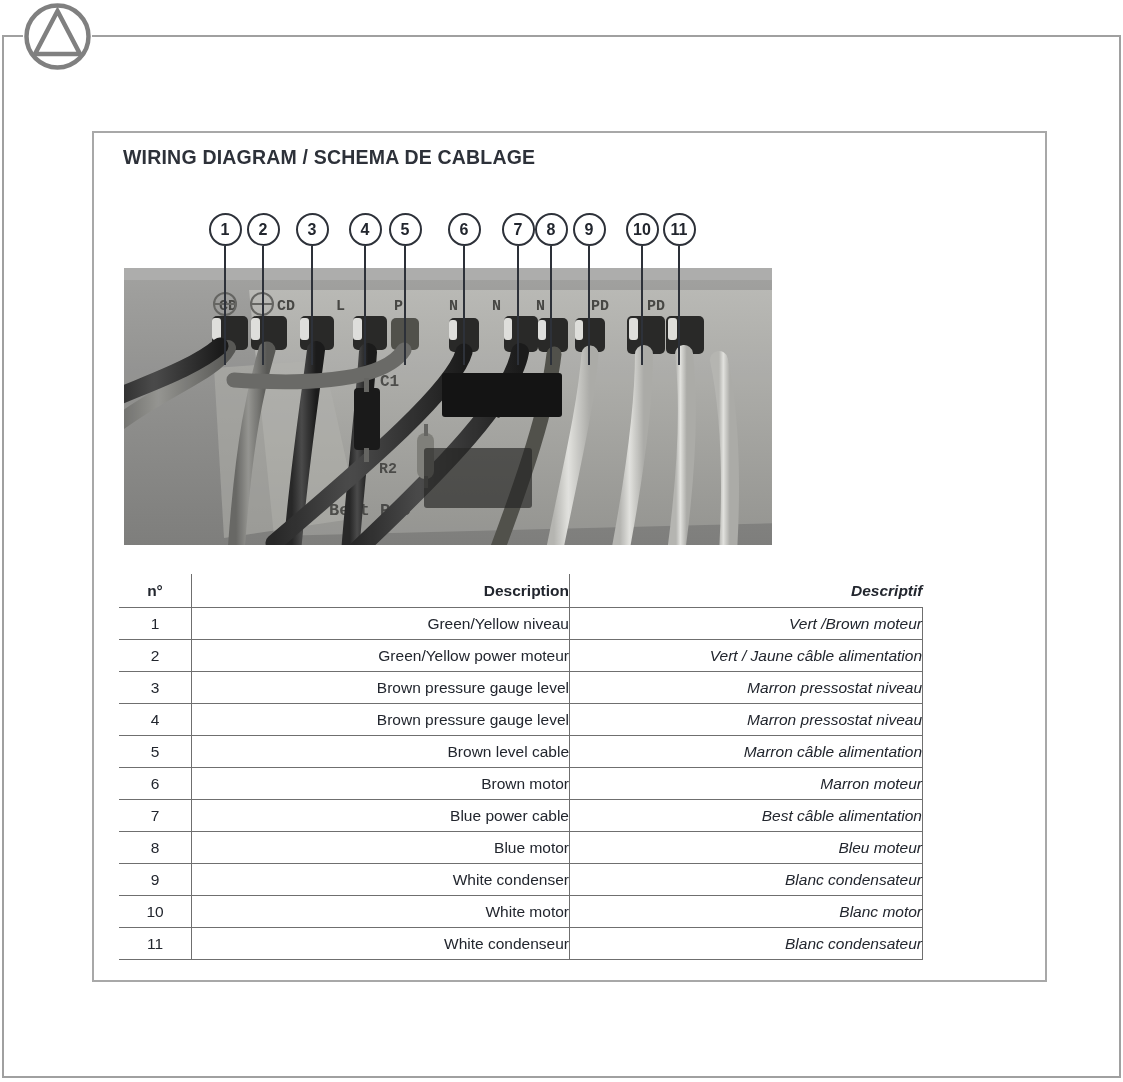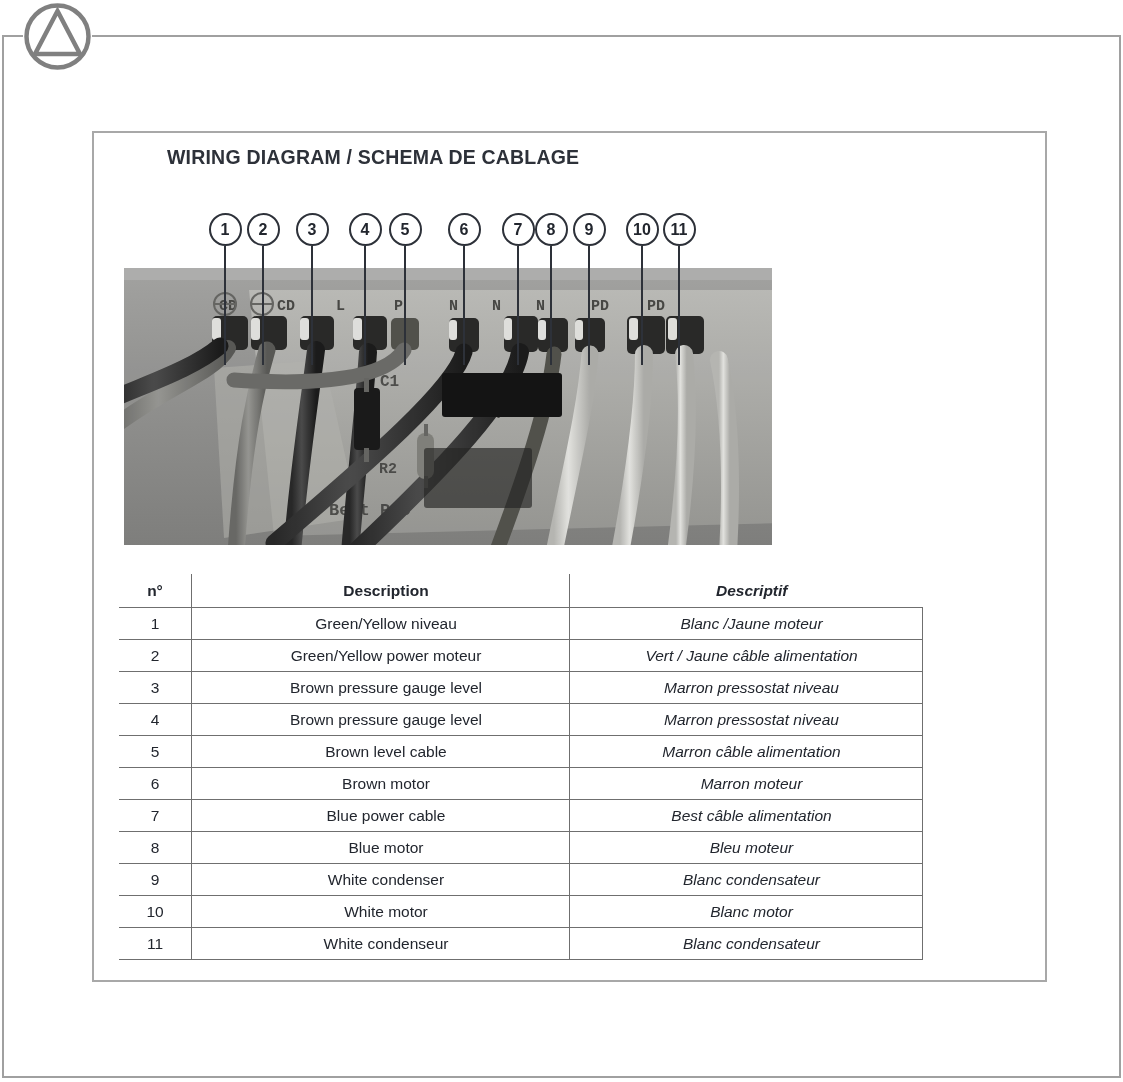--- a/index.html
+++ b/index.html
@@ -51,21 +51,20 @@
 
   .panel-title {
     position: absolute;
     left: 29px;
     top: 13px;
     font-size: 19.5px;
     font-weight: bold;
     letter-spacing: 0.2px;
     color: #2d3139;
     white-space: nowrap;
-    margin-left: 44px;
   }
 
   
   .callout-layer {
     position: absolute;
     left: 0;
     top: 0;
     width: 955px;
     height: 430px;
     pointer-events: none;
@@ -118,21 +117,21 @@
     width: 804px;
     border-collapse: collapse;
     font-size: 15.5px;
     color: #22262e;
   }
   .wiring-table td, .wiring-table th {
     border-bottom: 1.6px solid #6f6f6f;
     padding: 0;
     height: 31px;
     vertical-align: middle;
-    text-align: center;
+    text-align: right;
     font-weight: normal;
   }
   .wiring-table thead th {
     font-weight: bold;
     border-bottom: 1.6px solid #6f6f6f;
     height: 33px;
   }
   .col-num {
     width: 72px;
     text-align: center !important;
@@ -343,21 +342,21 @@
       <tr>
         <th class="col-num">n°</th>
         <th class="col-desc">Description</th>
         <th class="col-descriptif">Descriptif</th>
       </tr>
     </thead>
     <tbody>
         <tr>
           <td class="col-num">1</td>
           <td class="col-desc">Green/Yellow niveau</td>
-          <td class="col-descriptif">Blanc /Jaune moteur</td>
+          <td class="col-descriptif">Vert /Brown moteur</td>
         </tr>
         <tr>
           <td class="col-num">2</td>
           <td class="col-desc">Green/Yellow power moteur</td>
           <td class="col-descriptif">Vert / Jaune câble alimentation</td>
         </tr>
         <tr>
           <td class="col-num">3</td>
           <td class="col-desc">Brown pressure gauge level</td>
           <td class="col-descriptif">Marron pressostat niveau</td>

